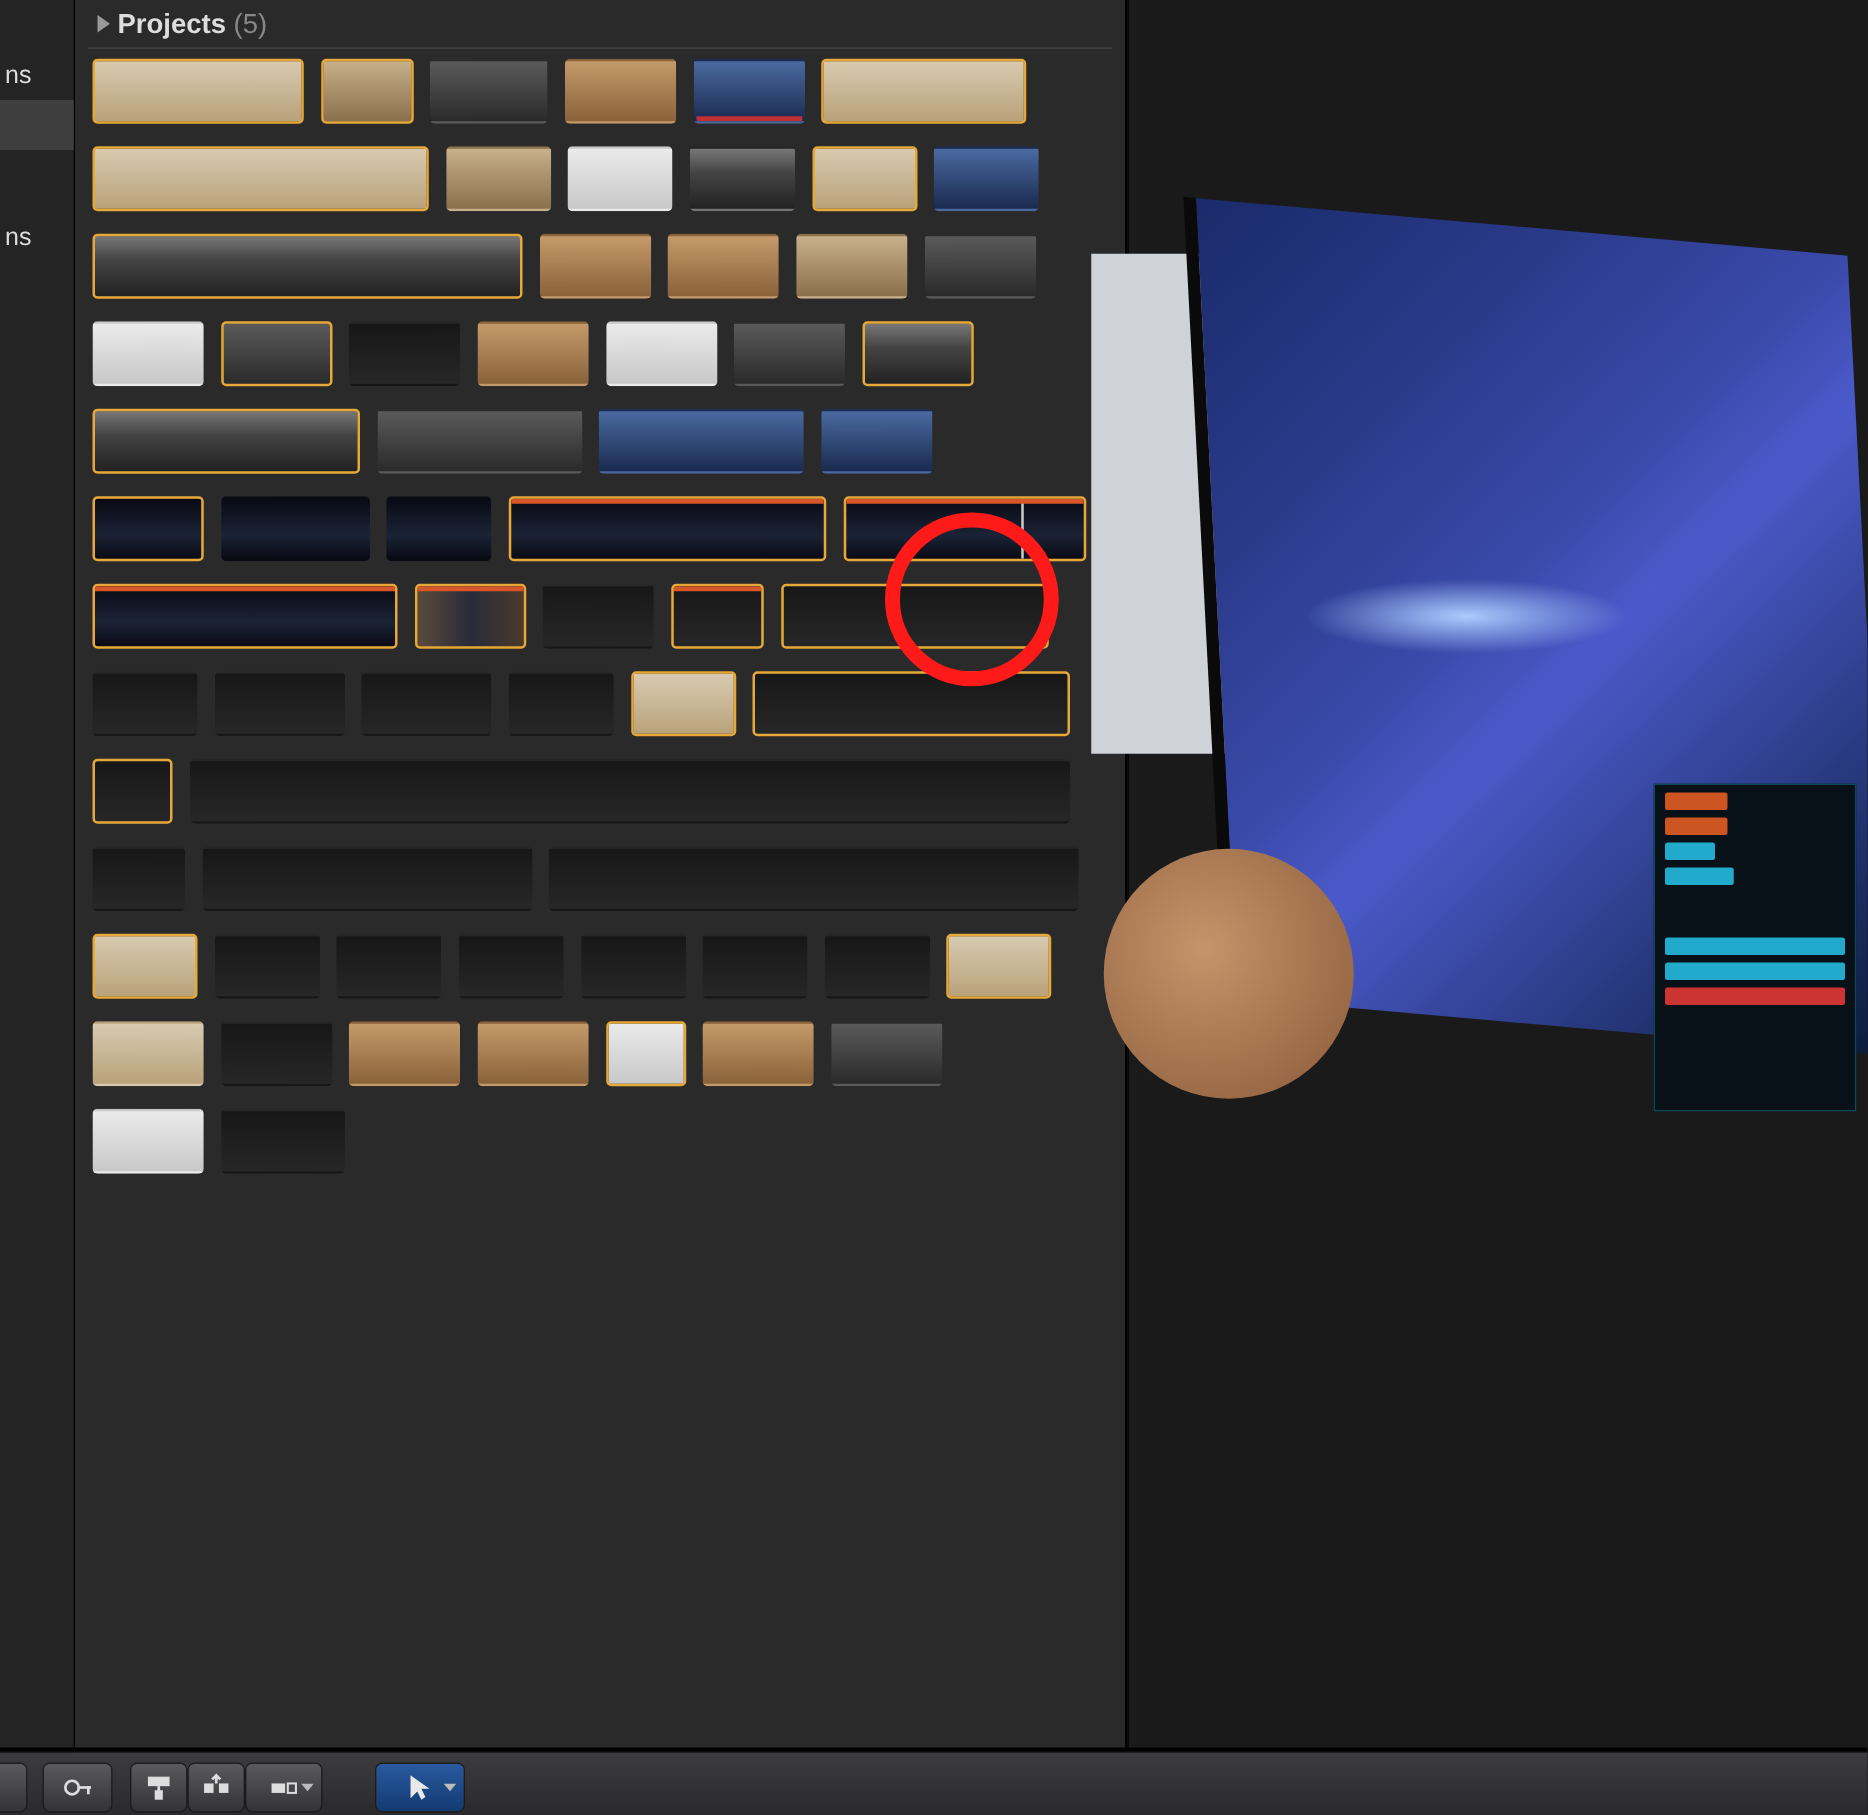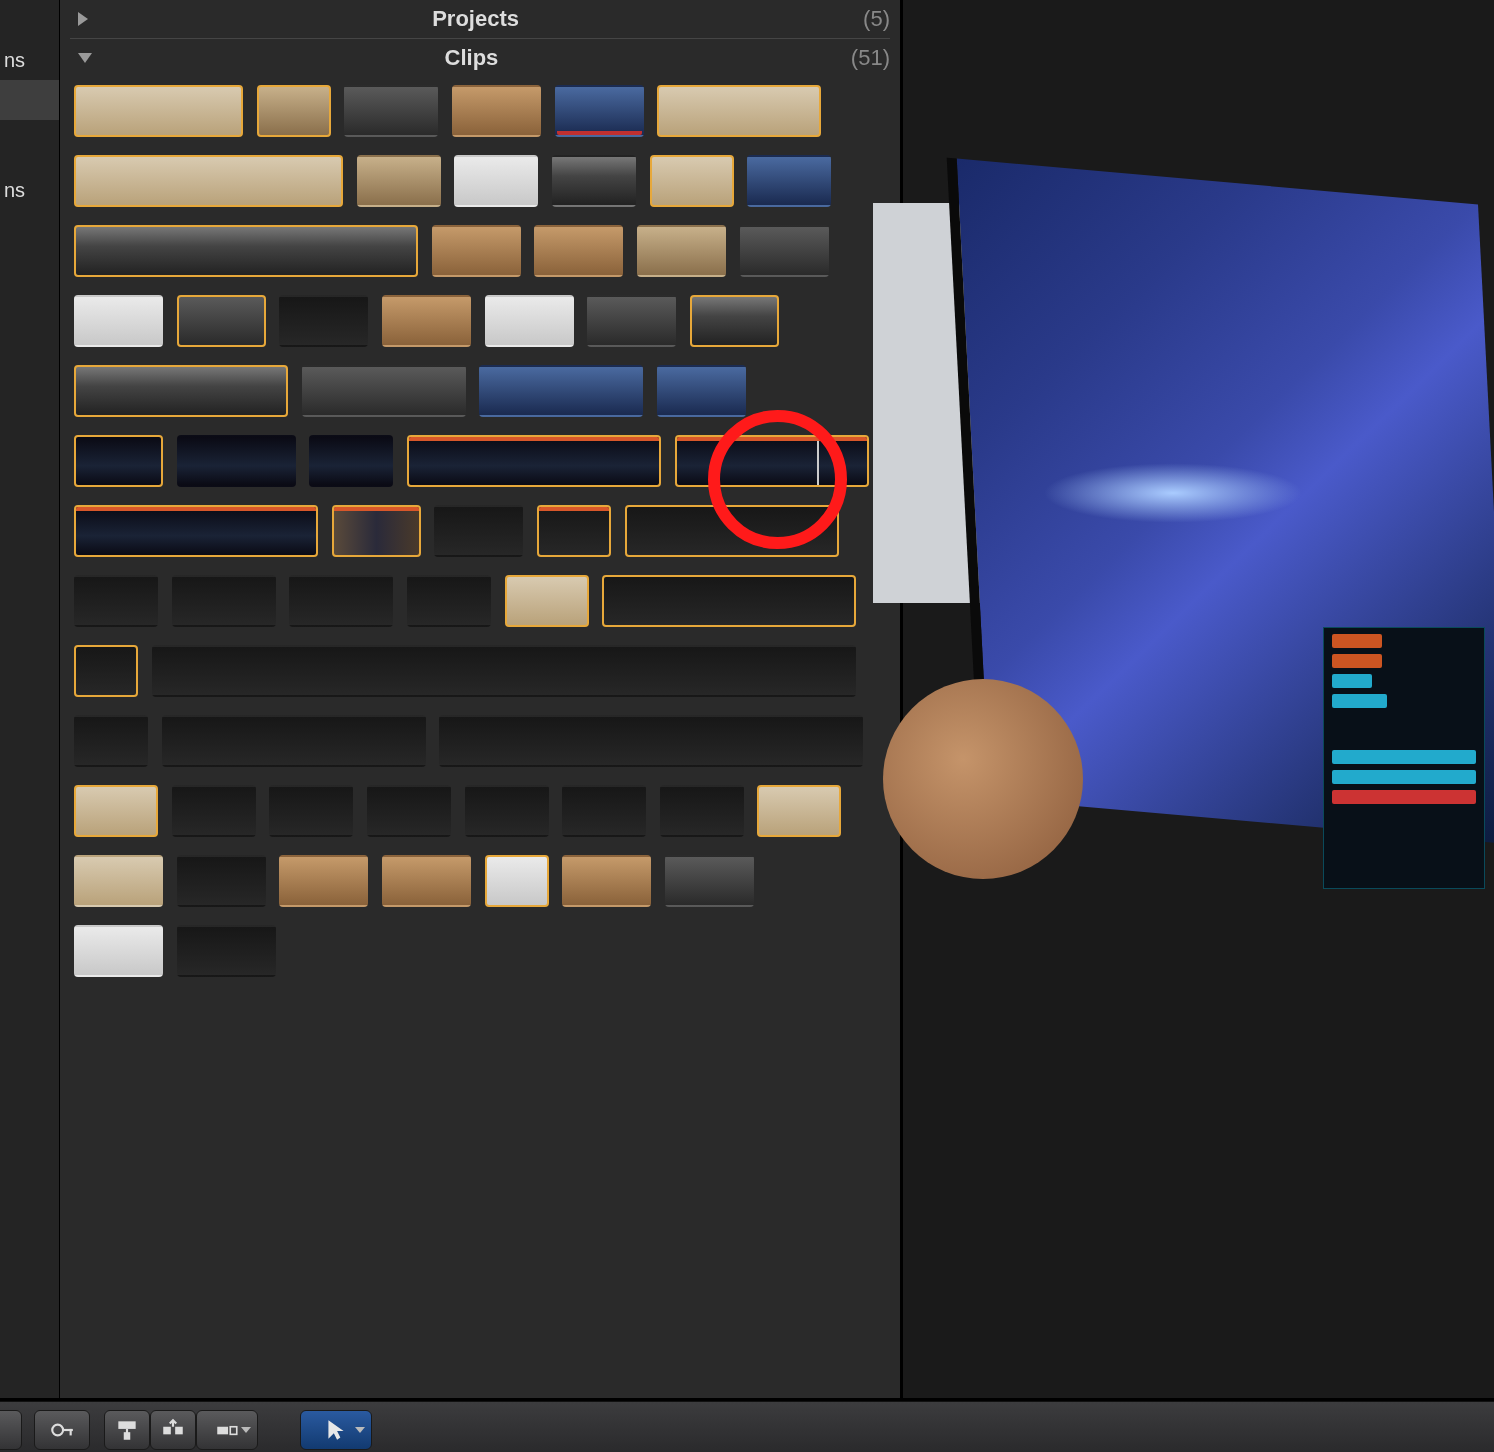--- a/index.html
+++ b/index.html
@@ -7,21 +7,21 @@
 
   
   .sidebar{position:absolute;left:0;top:0;width:59px;height:1402px;background:#242424;border-right:1px solid #000;}
   .sidebar .side-item{height:40px;line-height:40px;padding-left:4px;font-size:20px;color:#ddd;overflow:hidden;white-space:nowrap;}
   .sidebar .side-item.sel{background:#3e3e3e;}
 
   
   .browser{position:absolute;left:60px;top:0;width:840px;height:1402px;background:#2a2a2a;border-right:2px solid #000;}
   .browser-inner{position:absolute;left:10px;right:10px;top:0;bottom:0;overflow:hidden;}
 
-  .disclosure-row{display:flex;align-items:center;gap:6px;height:38px;border-bottom:1px solid #454545;padding-left:8px;justify-content:space-between;}
+  .disclosure-row{display:flex;align-items:center;gap:6px;height:38px;border-bottom:1px solid #454545;padding-left:8px;}
   .disclosure-row.last{border-bottom:none;}
   .tri{width:0;height:0;display:inline-block;}
   .tri.right{border-top:7px solid transparent;border-bottom:7px solid transparent;border-left:10px solid #9a9a9a;}
   .tri.down{border-left:7px solid transparent;border-right:7px solid transparent;border-top:10px solid #9a9a9a;}
   .row-title{font-size:22px;font-weight:600;color:#ddd;}
   .row-count{font-size:22px;color:#888;}
 
   .clip-area{padding:8px 0 0 4px;}
   .clip-row{white-space:nowrap;margin-bottom:18px;}
   .clip{display:inline-block;height:48px;margin-right:10px;border:2px solid transparent;border-radius:4px;vertical-align:top;position:relative;overflow:hidden;}
@@ -95,25 +95,20 @@
 
   <div class="browser">
     <div class="browser-inner">
 
       <div class="disclosure-row">
         <span class="tri right"></span>
         <span class="row-title">Projects</span>
         <span class="row-count">(5)</span>
       </div>
 
-      <div class="disclosure-row last">
-        <span class="tri down"></span>
-        <span class="row-title">Clips</span>
-        <span class="row-count">(51)</span>
-      </div>
 
       <div class="clip-area">
 
         <div class="clip-row">
           <span class="clip sel t-person" style="width:165px"></span>
           <span class="clip sel t-room" style="width:70px"></span>
           <span class="clip t-gear" style="width:90px"></span>
           <span class="clip t-wood" style="width:85px"></span>
           <span class="clip t-blue" style="width:85px"><div class="bar-bot" style="background:#c03030"></div></span>
           <span class="clip sel t-person" style="width:160px"></span>

